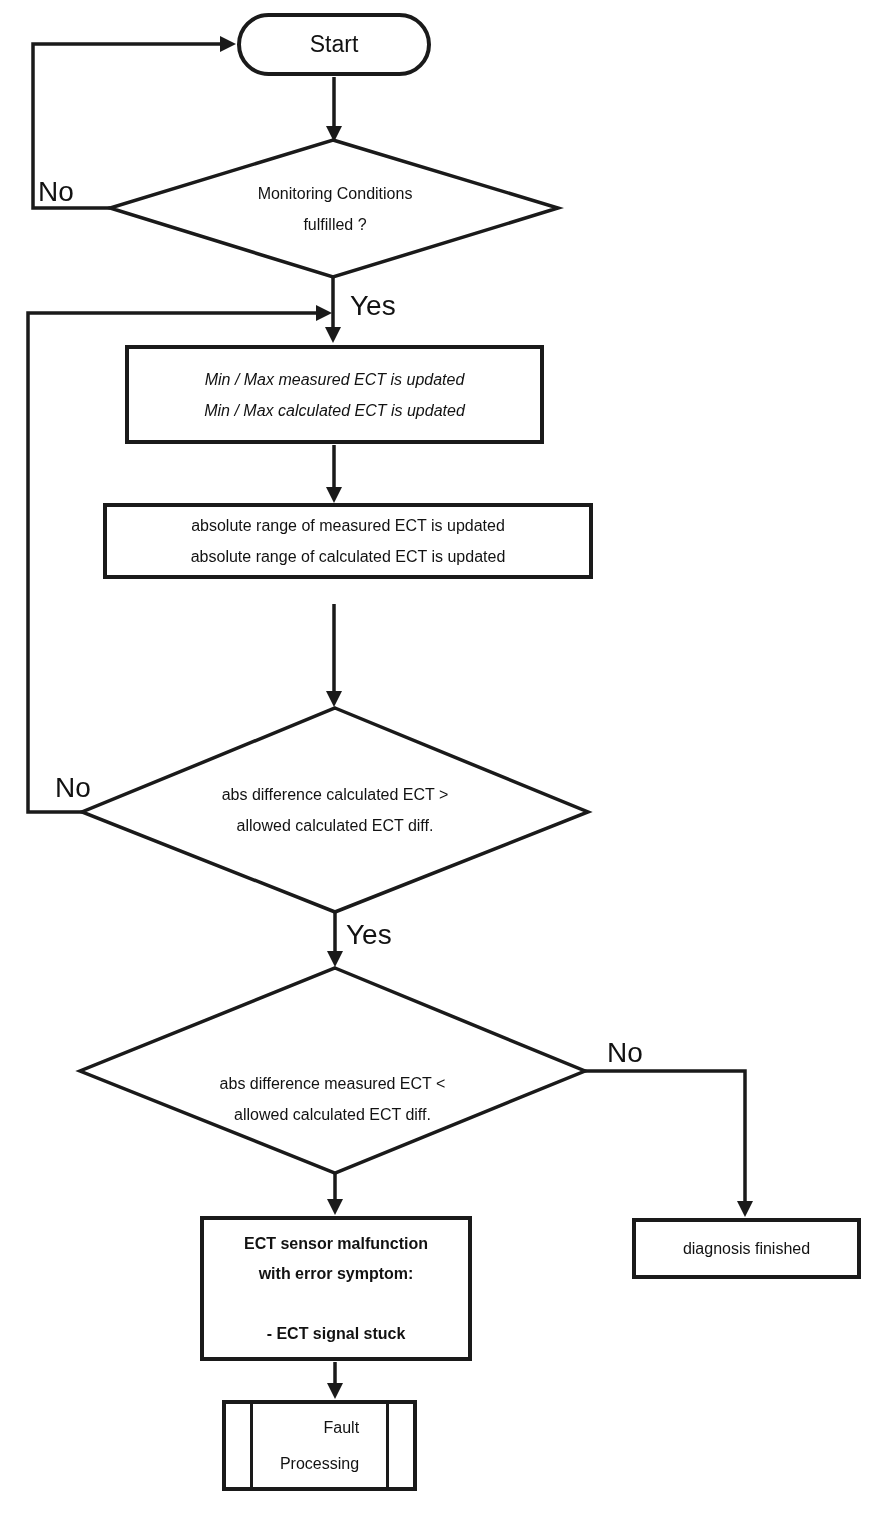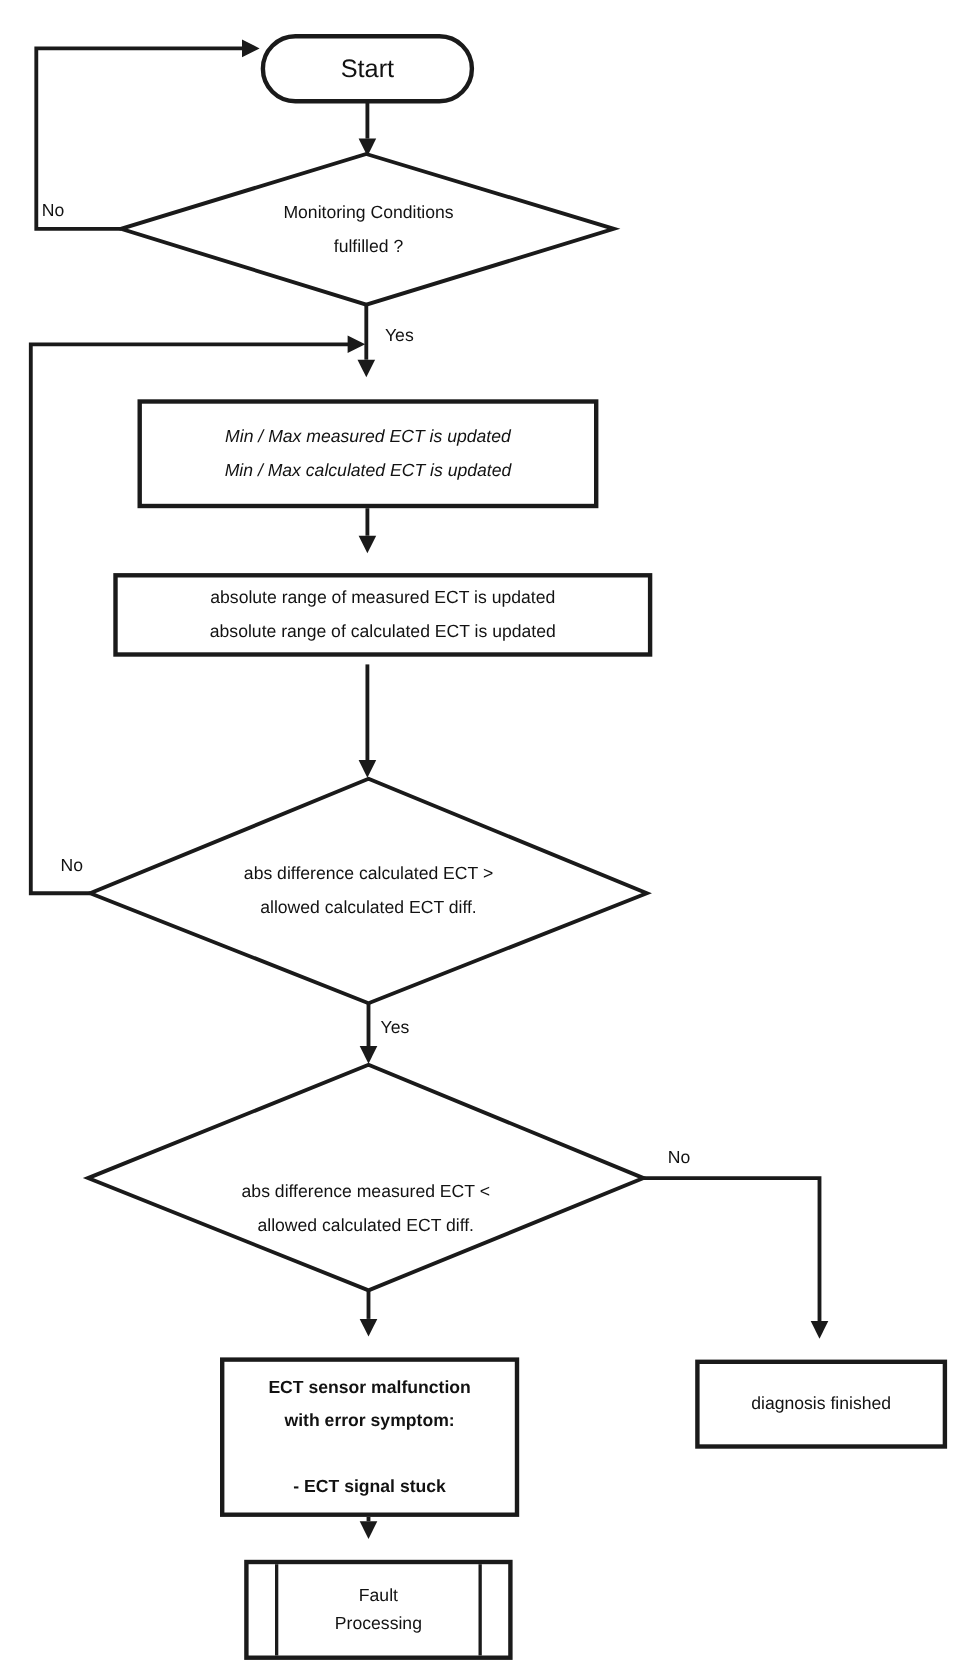--- a/index.html
+++ b/index.html
@@ -29,29 +29,28 @@
     justify-content: center;
     text-align: center;
     white-space: pre-line;
     font-size: 16px;
     line-height: 31px;
     color: #121212;
   }
   .box {
     border: 4px solid #1a1a1a;
     background: #ffffff;
-    margin-top: 18px;
   }
   .oval {
     border-radius: 32px;
     font-size: 23px;
   }
   .edge-label {
     position: absolute;
-    font-size: 16px;
+    font-size: 28px;
     line-height: 24px;
     color: #121212;
     white-space: nowrap;
   }
   .subroutine-bar {
     position: absolute;
     top: 0;
     bottom: 0;
     width: 3px;
     background: #1a1a1a;
@@ -151,24 +150,24 @@
   </div>
   <div class="edge-label" style="left:607px; top:1041px;">No</div>
 
   <div class="node box malf" style="left:200px; top:1216px; width:272px; height:145px;">
     <span>ECT sensor malfunction
 with error symptom:
 
 - ECT signal stuck</span>
   </div>
 
-  <div class="node box" style="left:632px; top:1218px; width:229px; height:81px;">
+  <div class="node box" style="left:632px; top:1218px; width:229px; height:61px;">
     <span>diagnosis finished</span>
   </div>
 
-  <div class="node box" style="left:222px; top:1400px; width:244px; height:91px; line-height:26px;">
+  <div class="node box" style="left:222px; top:1400px; width:195px; height:91px; line-height:36px;text-align:right;">
     <div class="subroutine-bar" style="left:24px;"></div>
     <div class="subroutine-bar" style="right:24px;"></div>
     <span>Fault
 Processing</span>
   </div>
 
 </div>
 
 </body></html>

